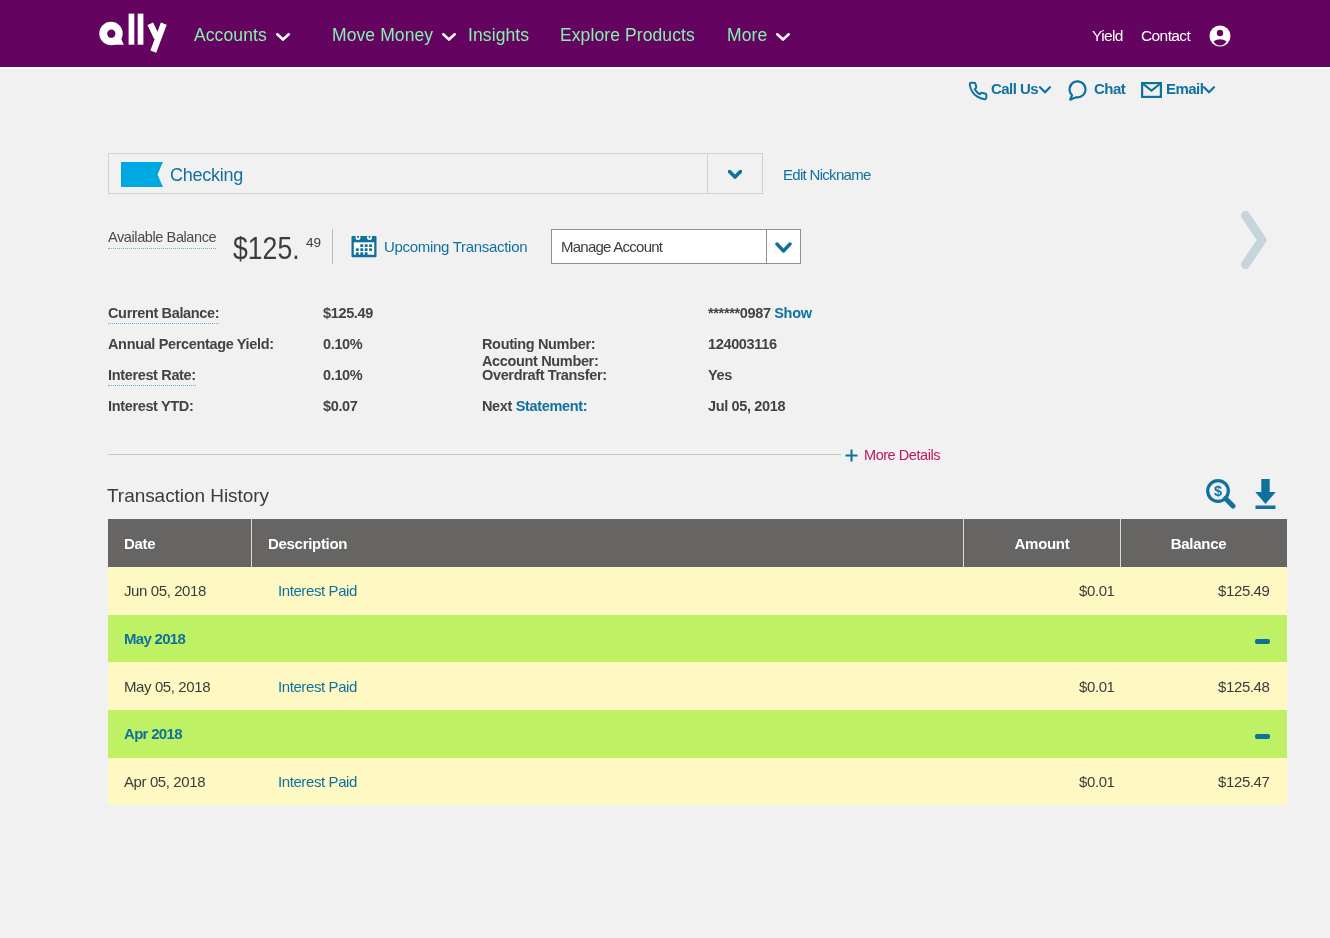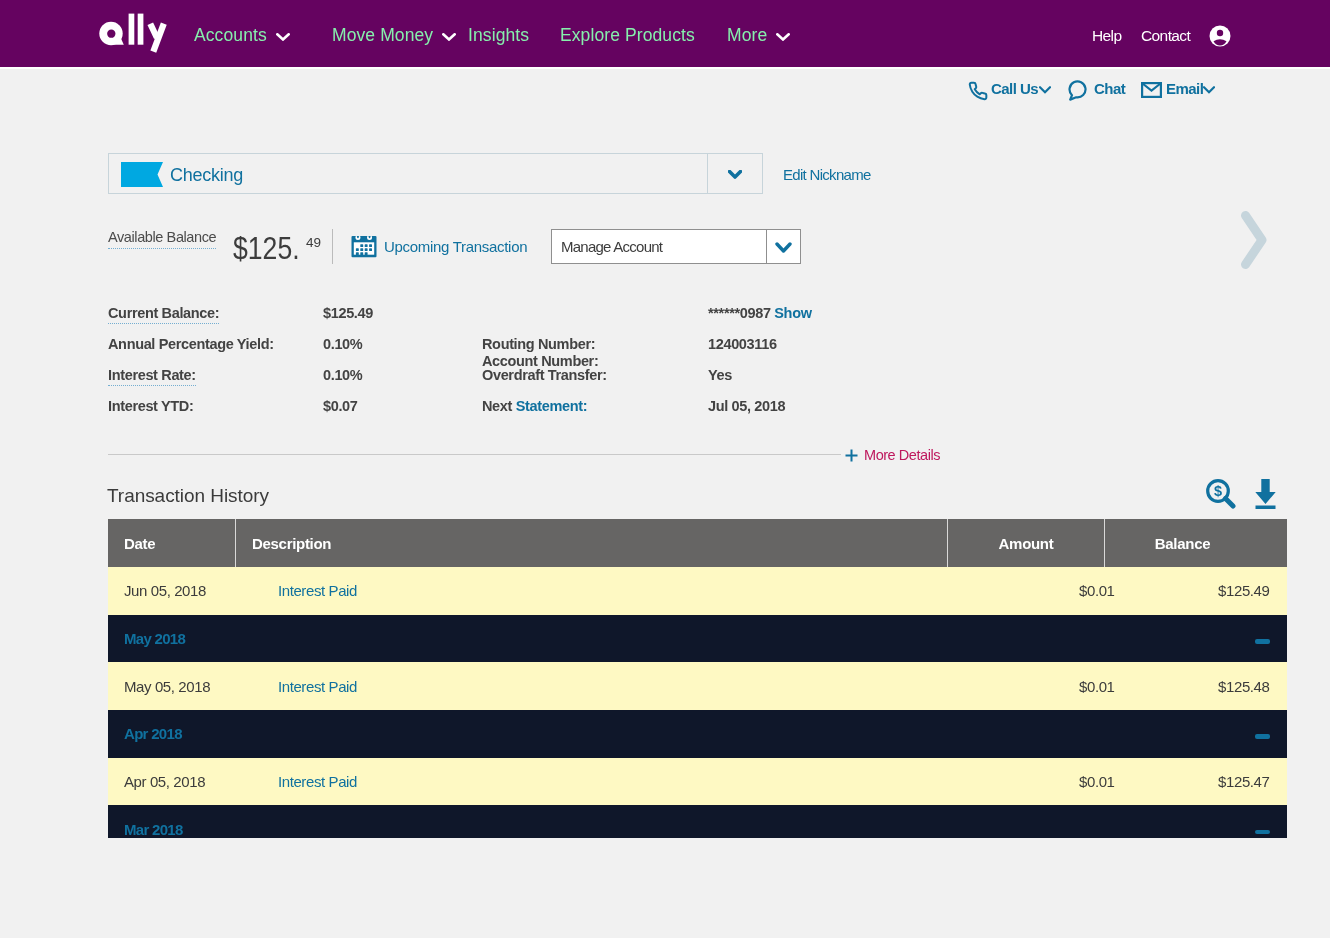--- a/index.html
+++ b/index.html
@@ -37,31 +37,31 @@
   
   .dt { position:absolute; font-size:14.5px; letter-spacing:-0.35px; color:#434343; line-height:19px; white-space:nowrap;font-weight:bold; }
   .dotted { border-bottom:1px dotted #74aed1; padding-bottom:2px; }
   .hrline { position:absolute; left:108px; top:454px; width:733px; height:1px; background:#c9c9c9; }
   .more-details { position:absolute; left:845px; top:447px; font-size:14.5px; letter-spacing:-0.45px; color:#be185d; }
   
   .th-title { position:absolute; left:107px; top:484.5px; font-size:19px; letter-spacing:-0.05px; color:#3b3b3b; }
   .tbl { position:absolute; left:108px; top:519px; width:1178.5px; }
   .tbl-head { display:flex; height:48px; background:#666564; color:#ffffff; font-size:15px; letter-spacing:-0.3px; font-weight:bold; }
   .tbl-head > div { display:flex; align-items:center; }
-  .th-date { width:128px; padding-left:16px; border-right:1px solid #d9d9d8; }
+  .th-date { width:144px; padding-left:16px; border-right:1px solid #d9d9d8; }
   .th-desc { width:711px; padding-left:16px; }
   .th-amt  { width:157px; justify-content:center; border-left:1px solid #d9d9d8; }
   .th-bal  { width:156px; justify-content:center; border-left:1px solid #d9d9d8; }
   .row { display:flex; height:47.7px; background:#fef9c3; font-size:15px; letter-spacing:-0.4px; color:#3c3c3c; align-items:center; }
   .row > div { white-space:nowrap; }
   .r-date { width:154px; padding-left:16px; }
   .r-desc { width:711px; padding-left:16px; }
   .r-amt { width:157px; text-align:right; padding-right:15px; }
   .r-bal { width:157px; text-align:right; padding-right:17px; }
-  .mrow { display:flex; height:47.7px; background:#0f172a; font-size:15px; letter-spacing:-0.7px; align-items:center; position:relative; }
+  .mrow { display:flex; height:47.7px; background:#bef264; font-size:15px; letter-spacing:-0.7px; align-items:center; position:relative; }
   .mrow .mlabel { padding-left:16px; font-weight:bold; color:#10719f; }
   .minus { position:absolute; right:17px; top:50%; margin-top:0.5px; width:15px; height:4.5px; border-radius:2px; background:#10719f; }
   .tblclip { position:absolute; left:108px; top:519px; width:1178.5px; height:319px; overflow:hidden; }
   
   .big-chev { position:absolute; left:1236px; top:210px; }
 </style>
 </head>
 <body>
 
   <div class="hdr">
@@ -82,21 +82,21 @@
         <path d="M1.3 1.3l5.7 5.2L12.7 1.3" stroke="#fff" stroke-width="2.6" fill="none" stroke-linecap="round"></path>
       </svg></span>
     <span class="nav-item" style="left:332px;">Move Money <svg class="nav-chev" width="14" height="8" viewBox="0 0 14 8">
         <path d="M1.3 1.3l5.7 5.2L12.7 1.3" stroke="#fff" stroke-width="2.6" fill="none" stroke-linecap="round"></path>
       </svg></span>
     <span class="nav-item" style="left:468px;">Insights</span>
     <span class="nav-item" style="left:560px;">Explore Products</span>
     <span class="nav-item" style="left:727px;">More <svg class="nav-chev" width="14" height="8" viewBox="0 0 14 8">
         <path d="M1.3 1.3l5.7 5.2L12.7 1.3" stroke="#fff" stroke-width="2.6" fill="none" stroke-linecap="round"></path>
       </svg></span>
-    <span class="util-item" style="left:1092px;">Help</span>
+    <span class="util-item" style="left:1092px;">Yield</span>
     <span class="util-item" style="left:1141px;">Contact</span>
     <svg class="abs" style="left:1209px; top:25px;" width="22" height="22" viewBox="0 0 22 22">
       <circle cx="11" cy="11" r="10.5" fill="#ffffff"></circle>
       <circle cx="11" cy="8" r="3.2" fill="#650360"></circle>
       <path d="M4.5 16.2 Q11 12.4 17.5 16.2 Q15 20.6 11 20.6 Q7 20.6 4.5 16.2 Z" fill="#650360"></path>
     </svg>
   </div>
   <div class="hdr-strip"></div>
 
   <div class="contact-row">
@@ -231,18 +231,14 @@
       <div class="mrow">
         <span class="mlabel">Apr 2018</span>
         <span class="minus"></span>
       </div>
       <div class="row">
         <div class="r-date">Apr 05, 2018</div>
         <div class="r-desc"><a class="blue">Interest Paid</a></div>
         <div class="r-amt">$0.01</div>
         <div class="r-bal">$125.47</div>
       </div>
-      <div class="mrow">
-        <span class="mlabel">Mar 2018</span>
-        <span class="minus"></span>
-      </div>
     </div>
   </div>
 
 </body></html>

